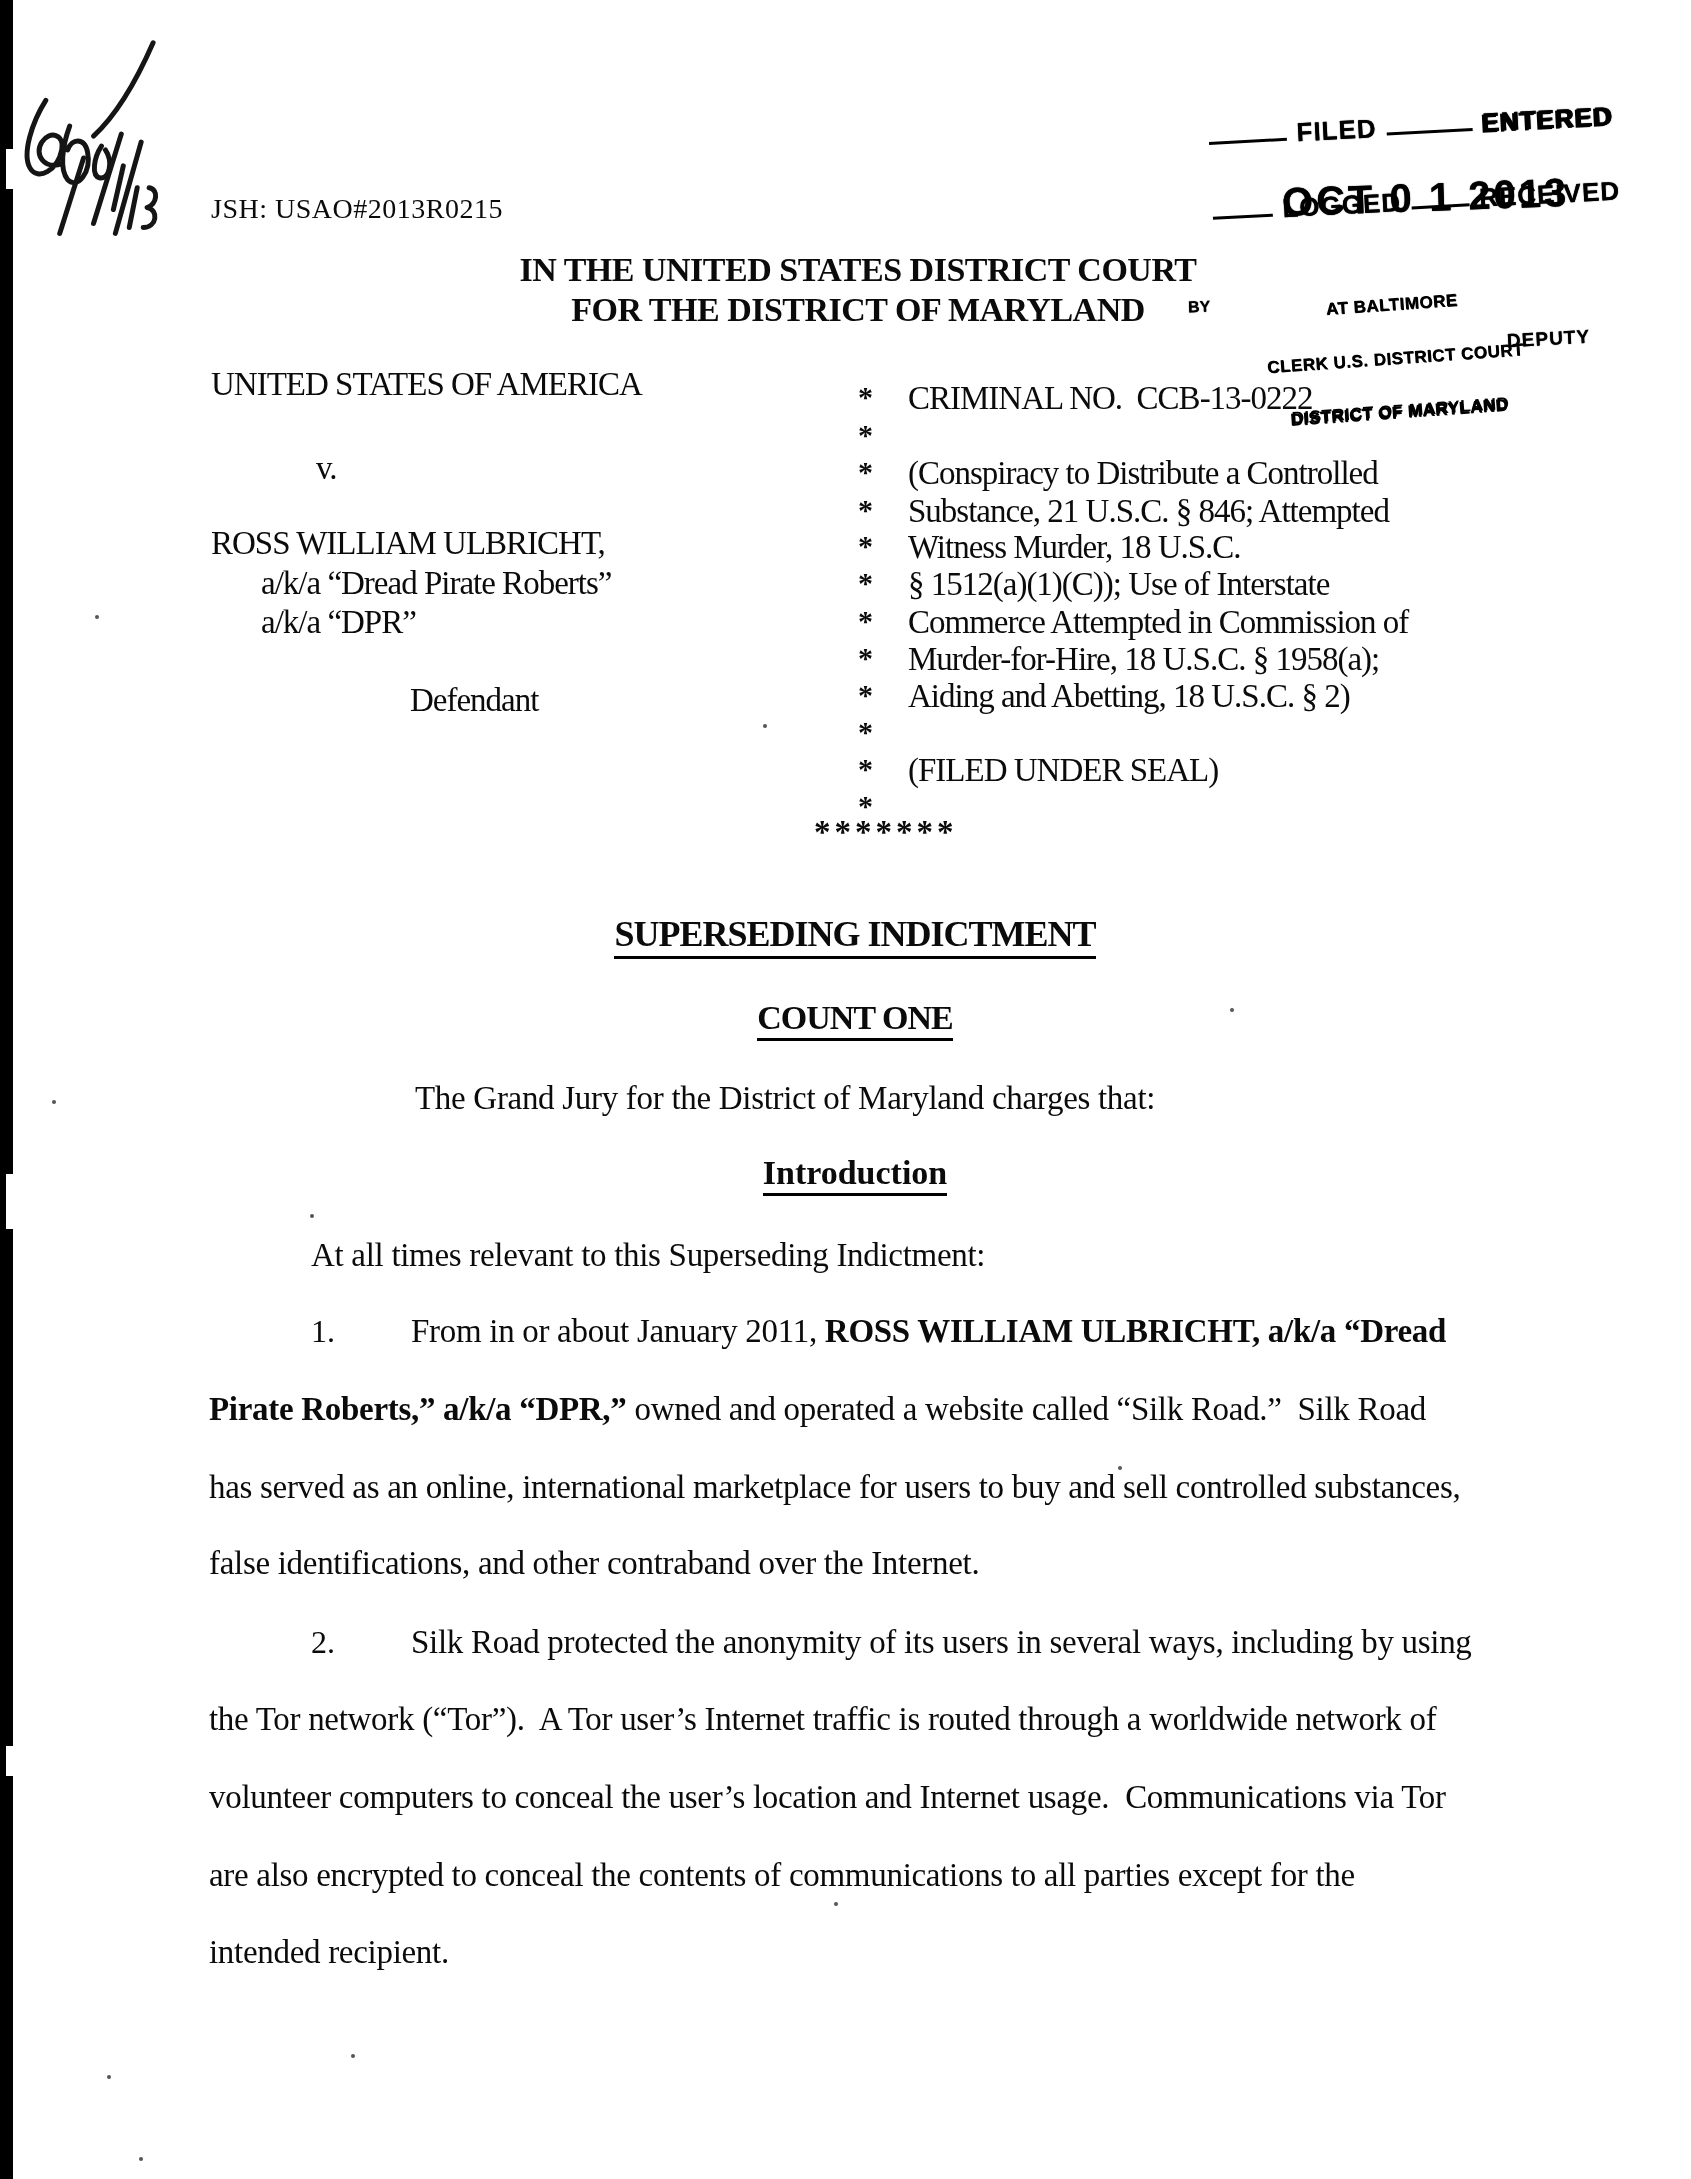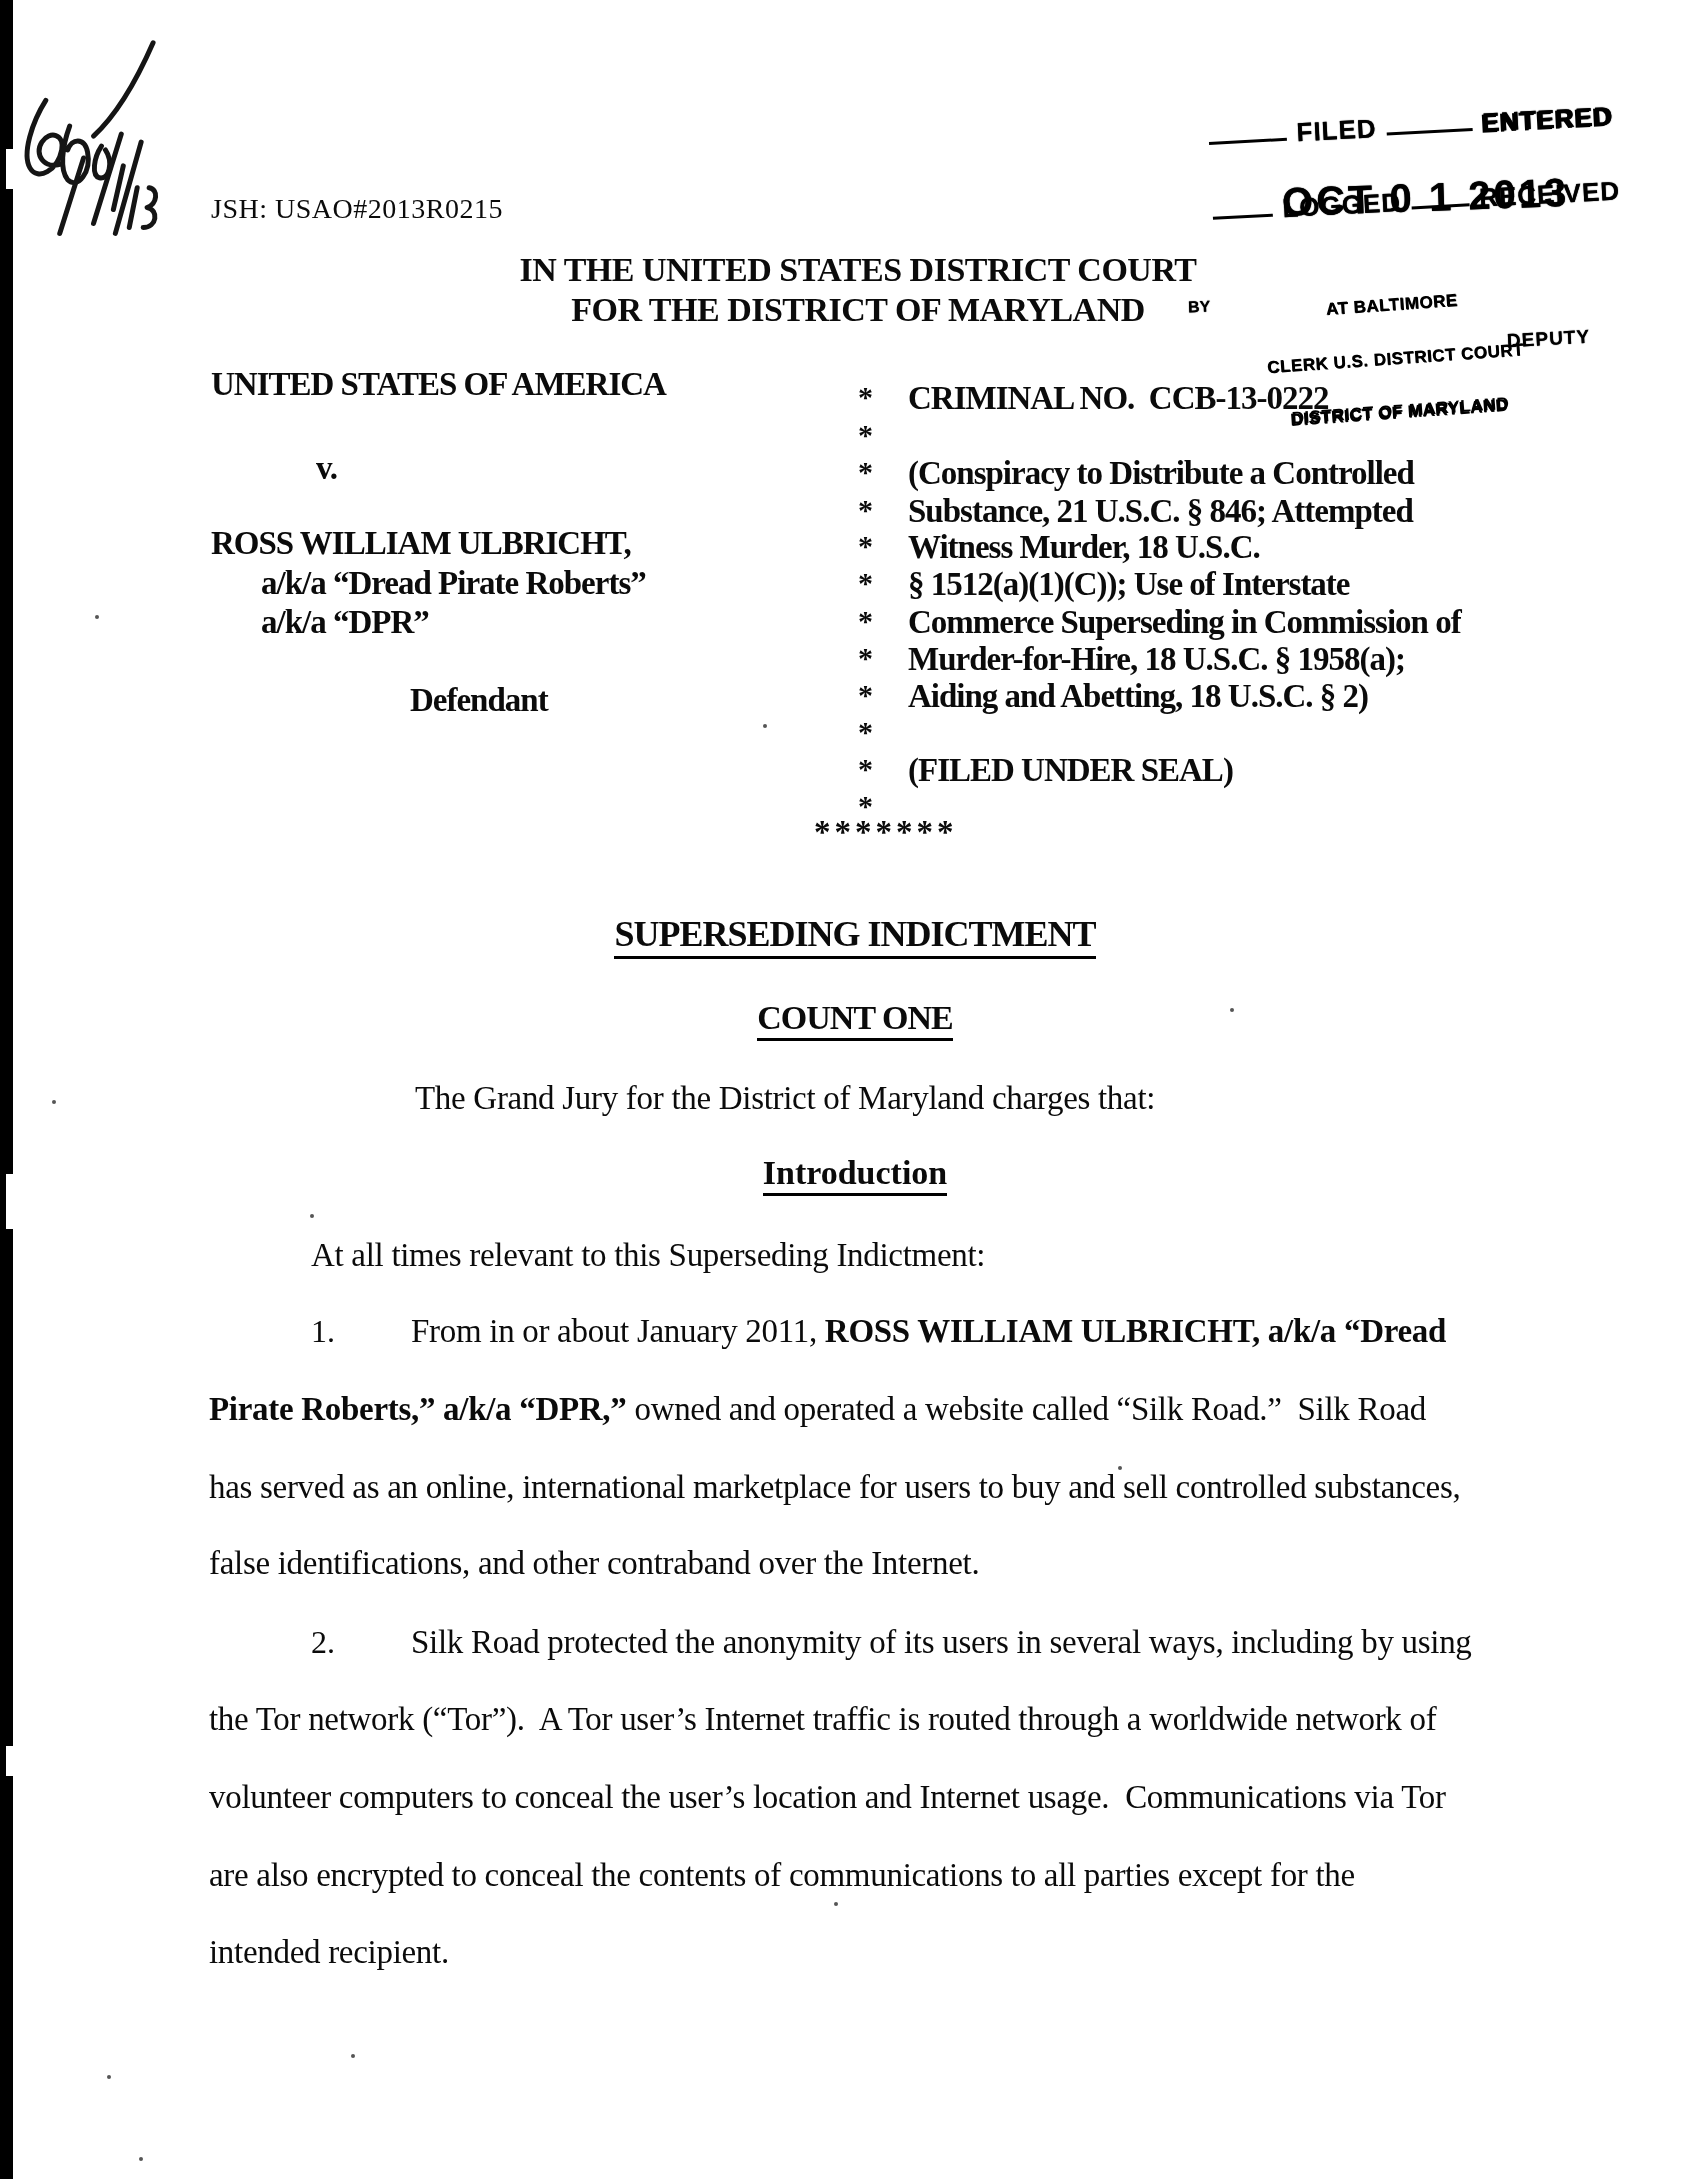--- a/index.html
+++ b/index.html
@@ -12,21 +12,21 @@
     color:#0b0b0b;
   }
   
   .edge{position:absolute;left:0;top:0;width:13px;height:2179px;background:#000;}
   .edge .notch{position:absolute;left:6px;width:7px;background:#fff;}
   .speck{position:absolute;width:4px;height:4px;background:#2b2b2b;border-radius:50%;opacity:.8;}
 
   .abs{position:absolute;white-space:pre;}
   .caseref{font-size:28px;letter-spacing:0.5px;}
   .heading{left:0;right:0;text-align:center;font-weight:bold;font-size:34px;letter-spacing:-0.5px;padding-left:24px;}
-  .capline{font-size:33px;font-weight:bold;letter-spacing:-1px;}
+  .capline{font-size:33px;font-weight:normal;letter-spacing:-1px;}
   .star{font-size:30px;font-weight:bold;}
   .starrow{font-size:33px;font-weight:bold;letter-spacing:4px;}
   .doctitle{left:0;right:0;text-align:center;font-size:36px;font-weight:bold;letter-spacing:-1px;}
   .doctitle span,.sechead span{border-bottom:3px solid #000;padding-bottom:2px;margin-left:18px;}
   .sechead{left:0;right:0;text-align:center;font-size:34px;font-weight:bold;}
   .body-line{font-size:33px;letter-spacing:-0.3px;}
   .body-line .b{font-weight:bold;}
   .pnum{font-size:32px;}
 
   
@@ -118,21 +118,21 @@
       <div class="abs star" style="left: 858px; top: 715px;">*</div>
       <div class="abs star" style="left: 858px; top: 752px;">*</div>
       <div class="abs star" style="left: 858px; top: 789px;">*</div>
     </div>
   <div id="charges">
       <div class="abs capline" style="left: 908px; top: 380px;">CRIMINAL NO.  CCB-13-0222</div>
       <div class="abs capline" style="left: 908px; top: 455px;">(Conspiracy to Distribute a Controlled</div>
       <div class="abs capline" style="left: 908px; top: 493px;">Substance, 21 U.S.C. § 846; Attempted</div>
       <div class="abs capline" style="left: 908px; top: 529px;">Witness Murder, 18 U.S.C.</div>
       <div class="abs capline" style="left: 908px; top: 566px;">§ 1512(a)(1)(C)); Use of Interstate</div>
-      <div class="abs capline" style="left: 908px; top: 604px;">Commerce Superseding in Commission of</div>
+      <div class="abs capline" style="left: 908px; top: 604px;">Commerce Attempted in Commission of</div>
       <div class="abs capline" style="left: 908px; top: 641px;">Murder-for-Hire, 18 U.S.C. § 1958(a);</div>
       <div class="abs capline" style="left: 908px; top: 678px;">Aiding and Abetting, 18 U.S.C. § 2)</div>
       <div class="abs capline" style="left: 908px; top: 752px;">(FILED UNDER SEAL)</div>
     </div>
   <div class="abs starrow" style="left:814px;top:814px;">*******</div>
 
   <div class="abs doctitle" style="top:913px;"><span>SUPERSEDING INDICTMENT</span></div>
   <div class="abs doctitle" style="top:999px;font-size:34px;"><span>COUNT ONE</span></div>
   <div class="abs body-line" style="left:415px;top:1080px;">The Grand Jury for the District of Maryland charges that:</div>
   <div class="abs sechead" style="top:1154px;font-size:34px;"><span>Introduction</span></div>

